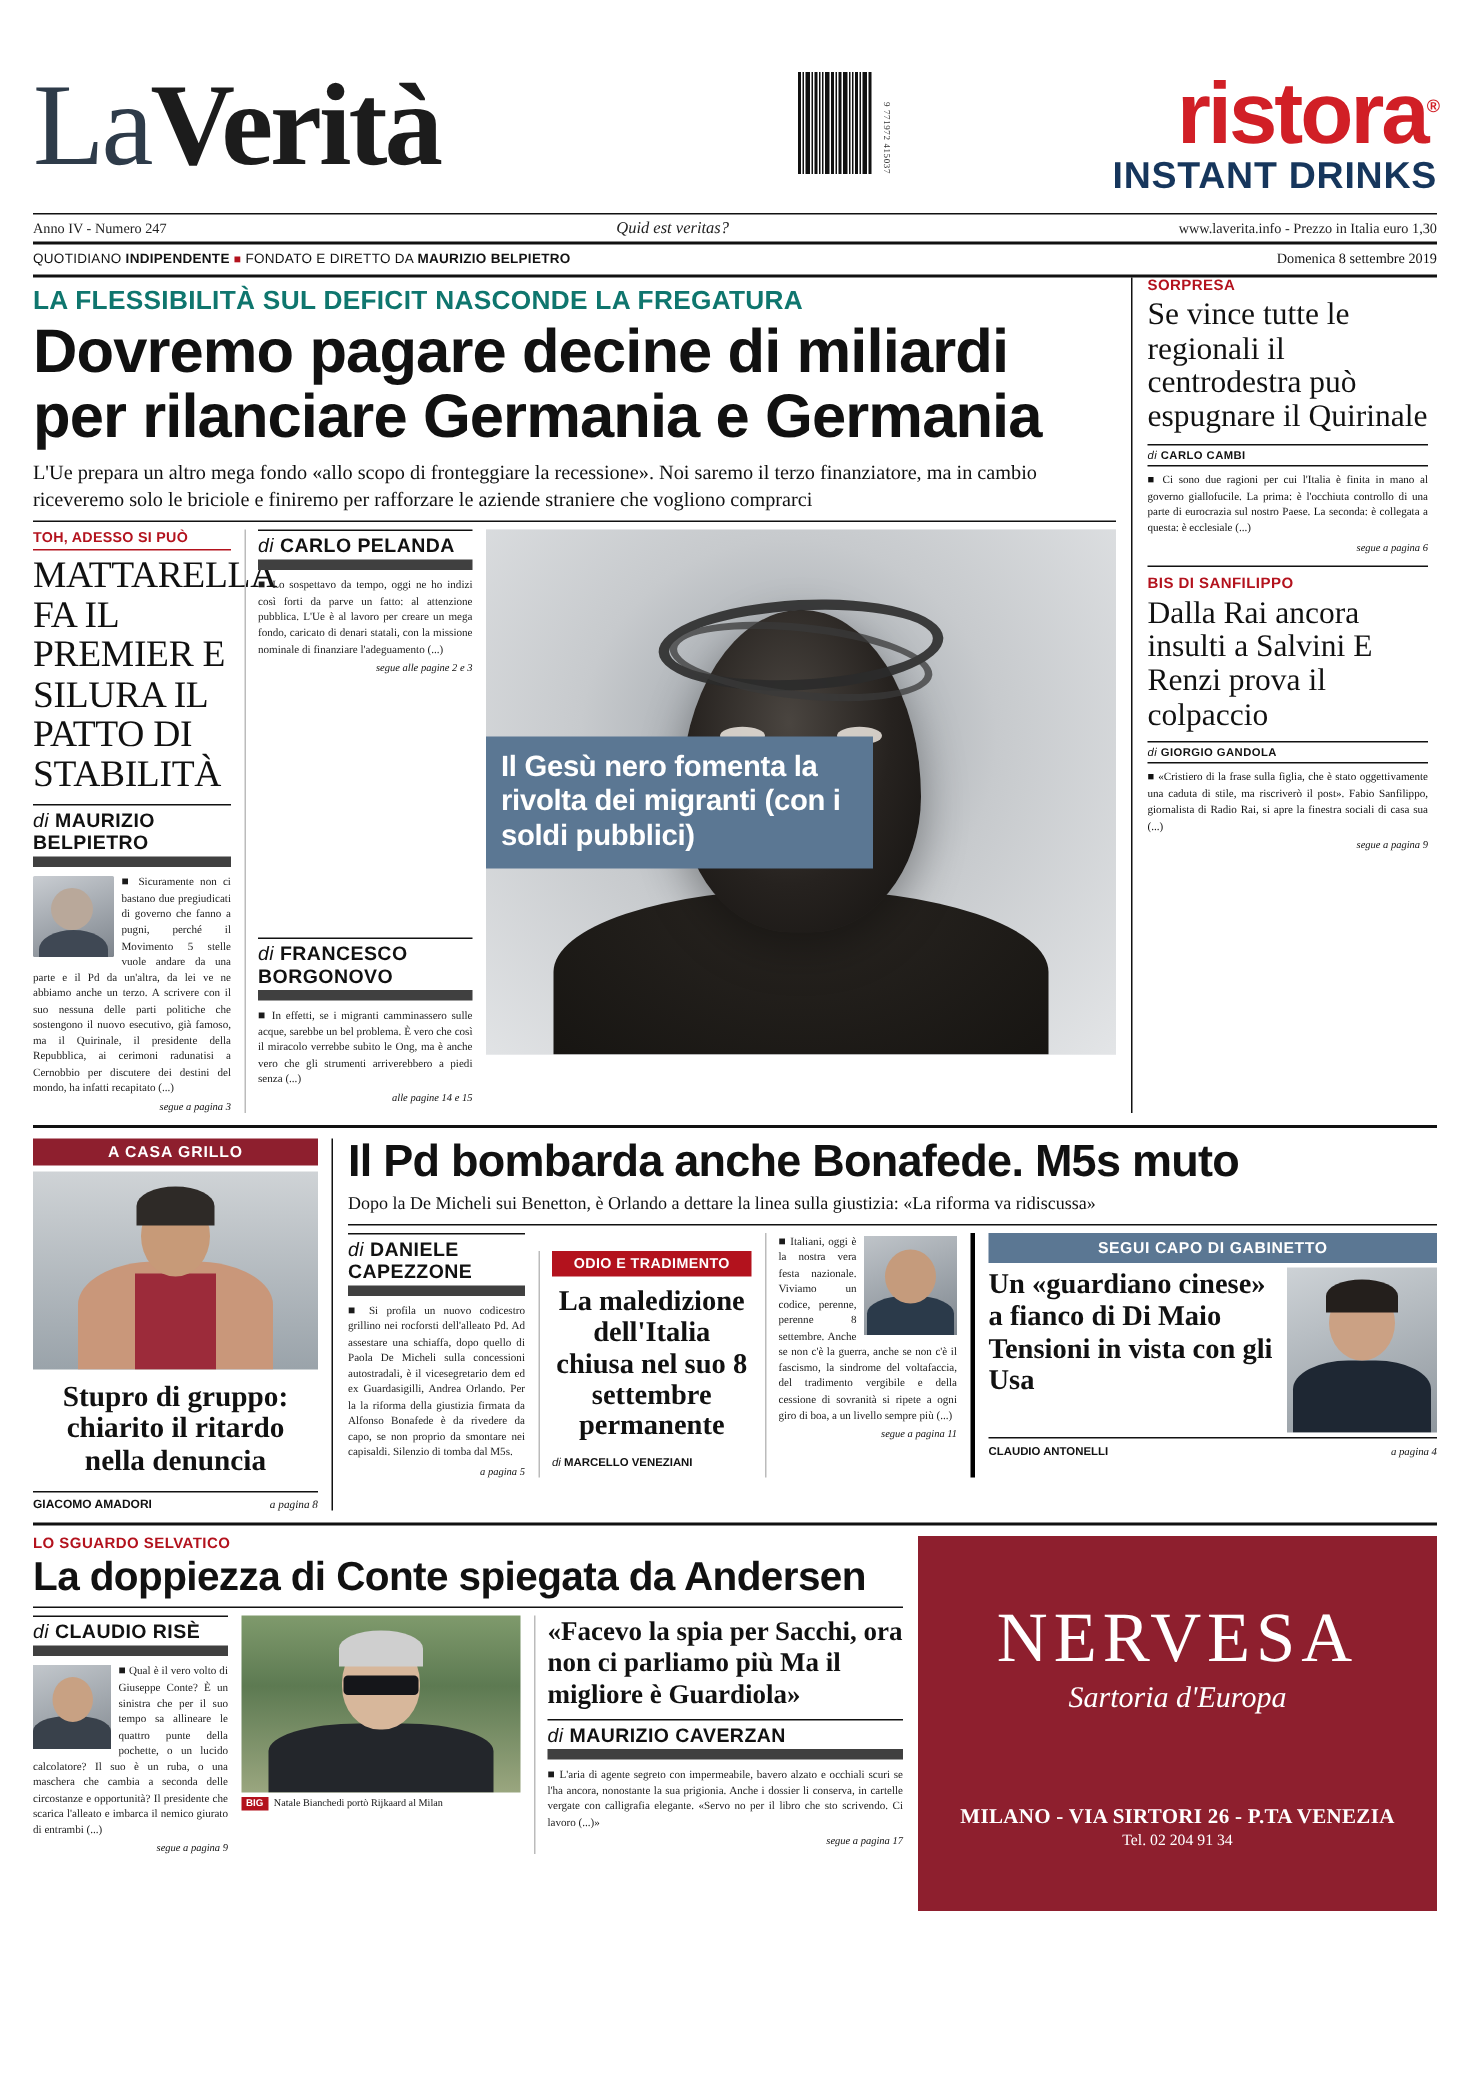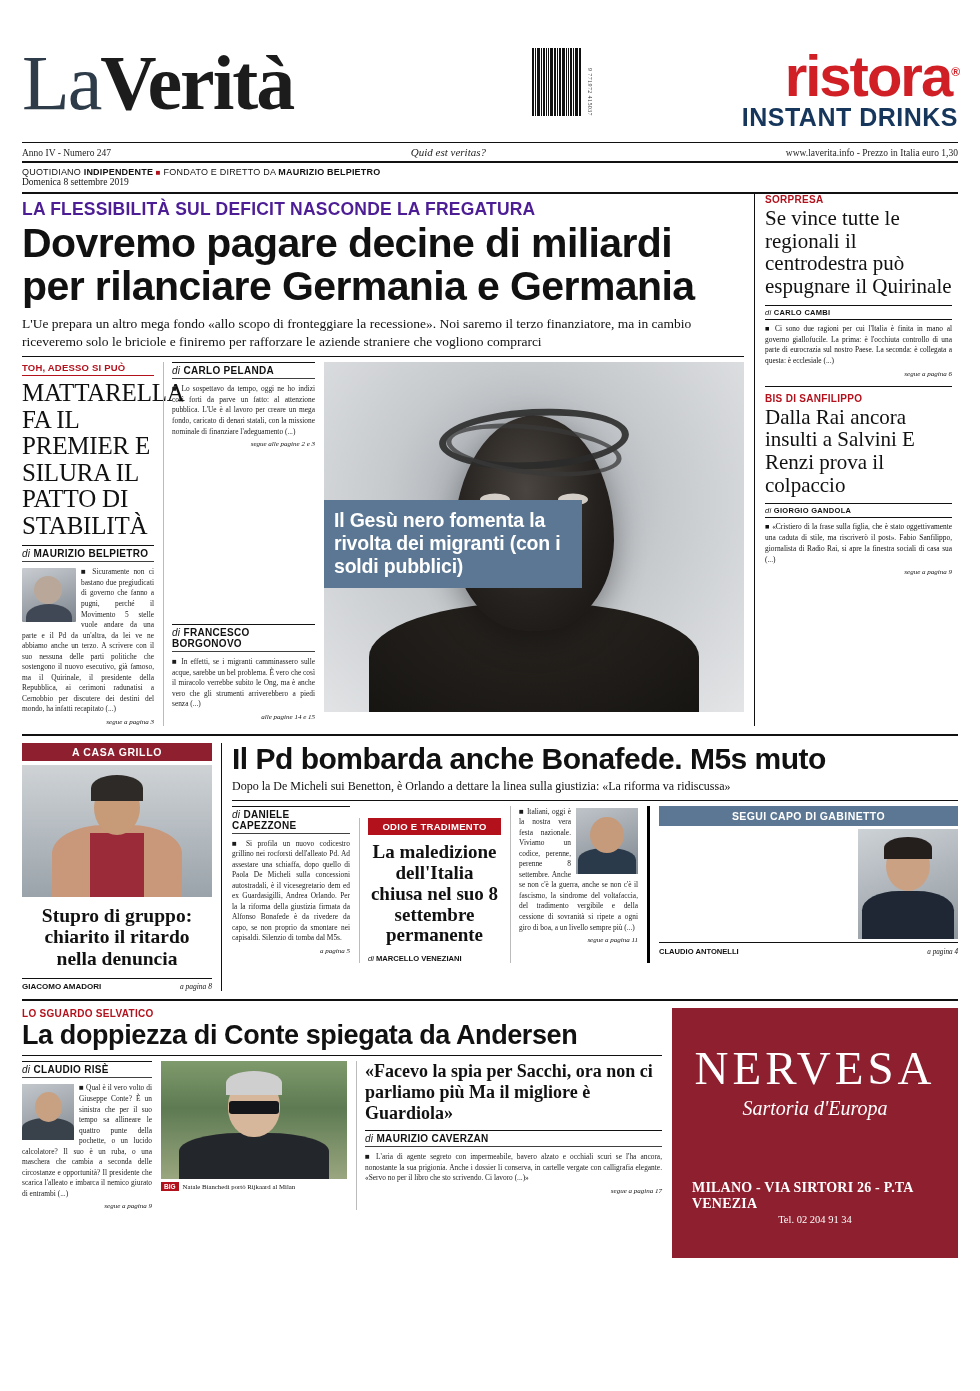--- a/index.html
+++ b/index.html
@@ -23,45 +23,45 @@
   .bc-txt { writing-mode: vertical-rl; font-size: 6px; letter-spacing: .4px; color: #333; }
   .ristora { text-align: right; }
   .ristora .word { font-size: 58px; font-weight: 700; color: #d11f26; font-family: "Liberation Sans", sans-serif; letter-spacing: -2px; line-height: .95; position: relative; }
   .ristora .word sup { font-size: 12px; vertical-align: super; }
   .ristora .sub { font-size: 25px; font-weight: 700; color: #16365c; font-family: "Liberation Sans", sans-serif; letter-spacing: .5px; }
 
   .rule-thin { border-top: 1px solid #111; margin-top: 10px; }
   .subline { display: flex; justify-content: space-between; align-items: baseline; font-size: 9.5px; padding: 3px 0; color: #222; }
   .subline .mid { font-style: italic; font-size: 11px; }
   .rule-dbl { border-top: 2px solid #111; }
-  .subline2 { display: flex; justify-content: space-between; align-items: baseline; font-size: 10px; padding: 4px 0 5px 0; flex-direction: column; }
+  .subline2 { display: flex; justify-content: space-between; align-items: baseline; font-size: 10px; padding: 4px 0 5px 0; }
   .subline2 .left { font-family: "Liberation Sans", sans-serif; font-size: 9px; letter-spacing: .2px; }
   .subline2 .left b { font-weight: 700; }
   .sq { color: #b3121d; font-size: 8px; }
   .subline2 .right { font-size: 9.5px; }
 
   
   .mainrow { display: flex; gap: 10px; }
   .left-col { width: 722px; }
   .right-col { width: 198px; border-left: 1px solid #111; padding-left: 10px; }
 
-  .kicker { color: #4c1d95; font-family: "Liberation Sans", sans-serif; font-weight: 700; font-size: 17.5px; letter-spacing: .2px; padding: 5px 0 2px; }
+  .kicker { color: #0f766e; font-family: "Liberation Sans", sans-serif; font-weight: 700; font-size: 17.5px; letter-spacing: .2px; padding: 5px 0 2px; }
   h1.lead { font-family: "Liberation Sans", sans-serif; font-weight: 700; font-size: 41px; line-height: 1.04; letter-spacing: -.6px; color: #111; }
   .standfirst { font-size: 13.5px; line-height: 1.3; padding-top: 8px; padding-bottom: 6px; }
   .hr-b { border-top: 1px solid #111; }
 
   
   .tri { display: flex; gap: 9px; padding-top: 5px; }
   .c1 { width: 132px; }
   .c2 { width: 152px; border-left: 1px solid #bbb; padding-left: 8px; }
   .c3 { flex: 1; border-radius: 16px; }
 
   .sec-kick { color: #b3121d; font-family: "Liberation Sans", sans-serif; font-weight: 700; font-size: 9.5px; letter-spacing: .2px; border-bottom: 1px solid #b3121d; padding-bottom: 2px; margin-bottom: 4px; }
   h2.mid-head { font-family: "Liberation Serif", serif; font-weight: 400; font-size: 25px; line-height: 1.06; letter-spacing: -.2px; }
-  .byline { font-family: "Liberation Sans", sans-serif; font-size: 10px; font-weight: 700; letter-spacing: .3px; border-top: 1px solid #111; border-bottom: 1px solid #404040; padding: 2px 0; margin: 6px 0 4px; }
+  .byline { font-family: "Liberation Sans", sans-serif; font-size: 13px; font-weight: 700; letter-spacing: .3px; border-top: 1px solid #111; border-bottom: 7px solid #404040; padding: 2px 0; margin: 6px 0 4px; }
   .byline .di { font-weight: 400; font-style: italic; }
   .body-txt { font-size: 7.4px; line-height: 1.42; text-align: justify; color: #1b1b1b; }
   .body-txt .bull { font-size: 8px; }
   .jump { font-size: 7px; font-style: italic; text-align: right; padding-top: 3px; }
 
   .portrait { width: 54px; height: 54px; float: left; margin: 2px 5px 2px 0; background: linear-gradient(160deg,#c9cdd2,#7d848c); border-radius: 1px; position: relative; overflow: hidden; }
   .portrait::after { content: ""; position: absolute; left: 12px; top: 8px; width: 28px; height: 28px; border-radius: 50%; background: #b9a89a; }
   .portrait::before { content: ""; position: absolute; left: 4px; bottom: -8px; width: 46px; height: 26px; border-radius: 50% 50% 0 0; background: #3f4854; }
 
   
@@ -116,21 +116,21 @@
   .maio .hair { position: absolute; left: 26px; top: 8px; width: 48px; height: 22px; border-radius: 50% 50% 0 0; background: #241f1c; }
   .maio .b { position: absolute; left: 4px; bottom: 0; width: 92px; height: 48px; border-radius: 40% 40% 0 0; background: #1e2733; }
   h2.maio-head { font-family: "Liberation Serif", serif; font-size: 19px; line-height: 1.13; padding-top: 4px; }
   .c-foot { display: flex; justify-content: space-between; align-items: baseline; font-size: 7.2px; padding-top: 4px; text-align: center; }
   .c-foot .nm { font-family: "Liberation Sans", sans-serif; font-weight: 700; font-size: 7.6px; }
   .c-foot .pg { font-style: italic; }
 
   
   .blk3 { display: flex; gap: 10px; border-top: 2px solid #111; margin-top: 8px; padding-top: 7px; }
   .b3-left { flex: 1; }
-  .b3-right { width: 286px; }
+  .b3-right { width: 346px; }
   .sel-kick { color: #b3121d; font-family: "Liberation Sans", sans-serif; font-weight: 700; font-size: 10px; letter-spacing: .3px; }
   h1.b3-head { font-family: "Liberation Sans", sans-serif; font-weight: 700; font-size: 27px; line-height: 1.05; letter-spacing: -.4px; padding-top: 2px; padding-bottom: 6px; }
   .b3-row { display: flex; gap: 9px; border-top: 1px solid #111; padding-top: 5px; }
   .b3-c1 { width: 130px; }
   .b3-c2 { width: 186px; }
   .b3-c3 { flex: 1; border-left: 1px solid #bbb; padding-left: 8px; }
   .risephoto { width: 52px; height: 56px; float: left; margin: 2px 5px 2px 0; background: linear-gradient(160deg,#c2c7cc,#848b92); position: relative; overflow: hidden; }
   .risephoto .h { position: absolute; left: 13px; top: 8px; width: 27px; height: 30px; border-radius: 50%; background: #c8a183; }
   .risephoto .b { position: absolute; left: 0; bottom: 0; width: 52px; height: 22px; border-radius: 45% 45% 0 0; background: #39414b; }
   .sacchi { width: 100%; height: 118px; background: linear-gradient(180deg,#7f9a6c 0%, #5d7a52 40%, #9aa67f 100%); position: relative; overflow: hidden; }
@@ -309,20 +309,21 @@
           <div class="body-txt"><span class="bull">■</span> <span>Italiani, oggi è la nostra vera festa nazionale. Viviamo un codice, perenne, perenne 8 settembre. Anche se non c'è la guerra, anche se non c'è il fascismo, la sindrome del voltafaccia, del tradimento vergibile e della cessione di sovranità si ripete a ogni giro di boa, a un livello sempre più (...)</span></div>
           <div class="jump">segue a pagina 11</div>
         </div>
         <div class="pd-c4">
           <div class="blue-band">SEGUI CAPO DI GABINETTO</div>
           <div class="maio">
               <div class="b"></div>
               <div class="h"></div>
               <div class="hair"></div>
             </div>
+          <h2 class="maio-head">Un «guardiano cinese» a fianco di Di Maio Tensioni in vista con gli Usa</h2>
           <div class="c-foot" style="clear:both;border-top:1px solid #111;margin-top:6px">
             <span class="nm">CLAUDIO ANTONELLI</span>
             <span class="pg">a pagina 4</span>
           </div>
         </div>
       </div>
     </div>
   </div>
 
   <div class="blk3">

